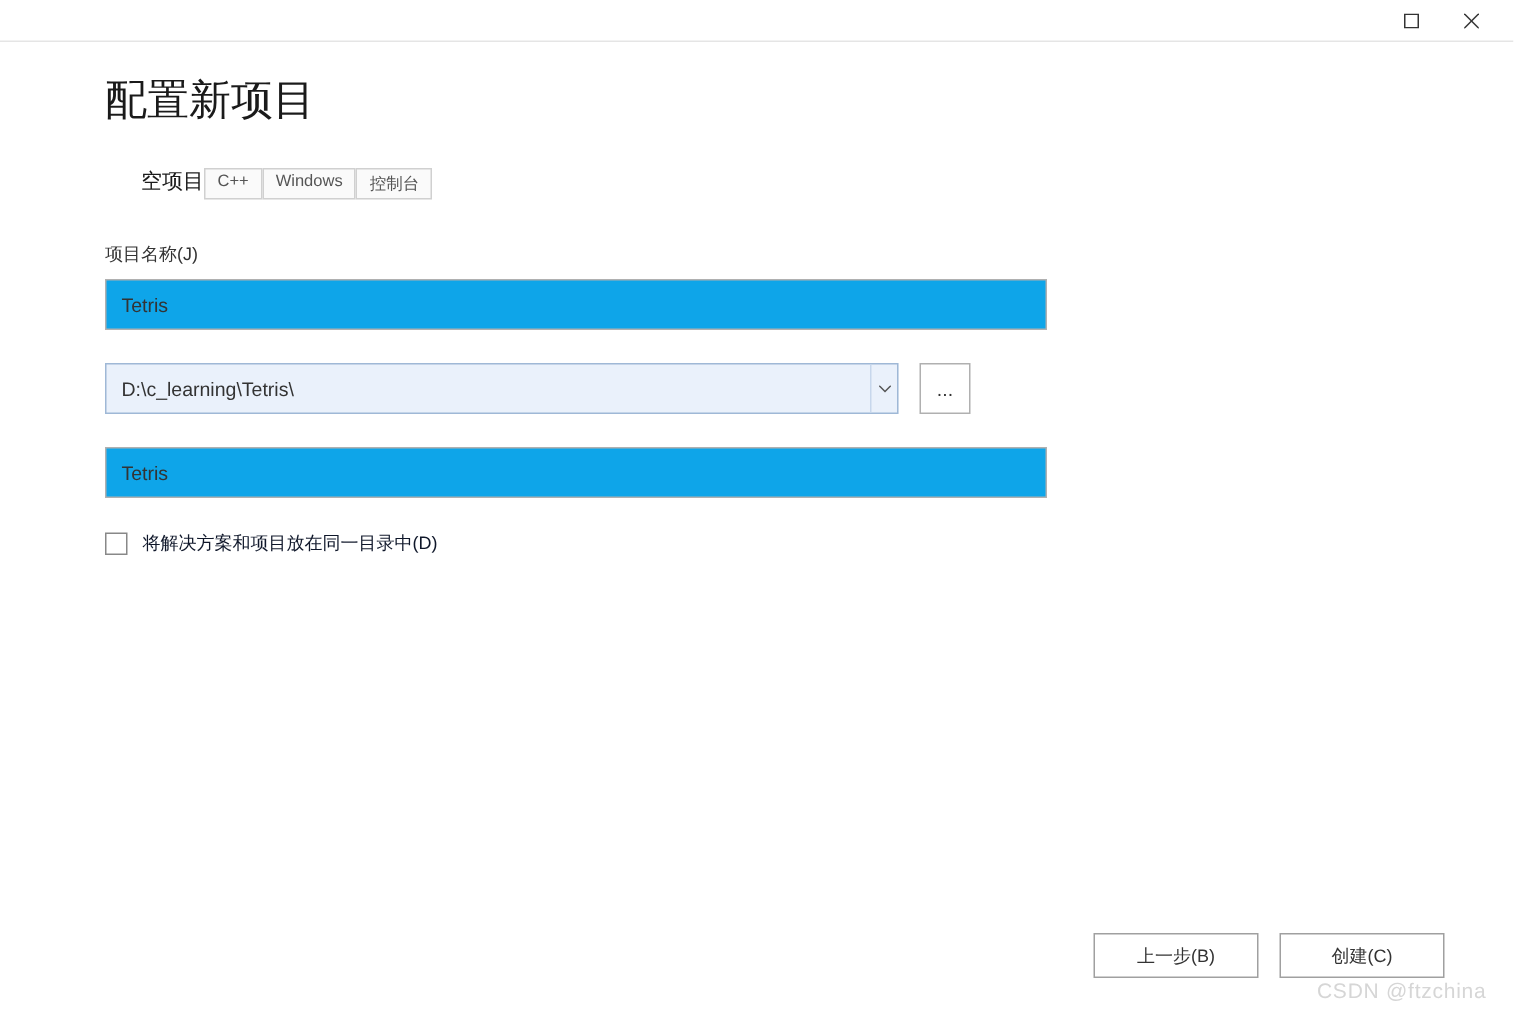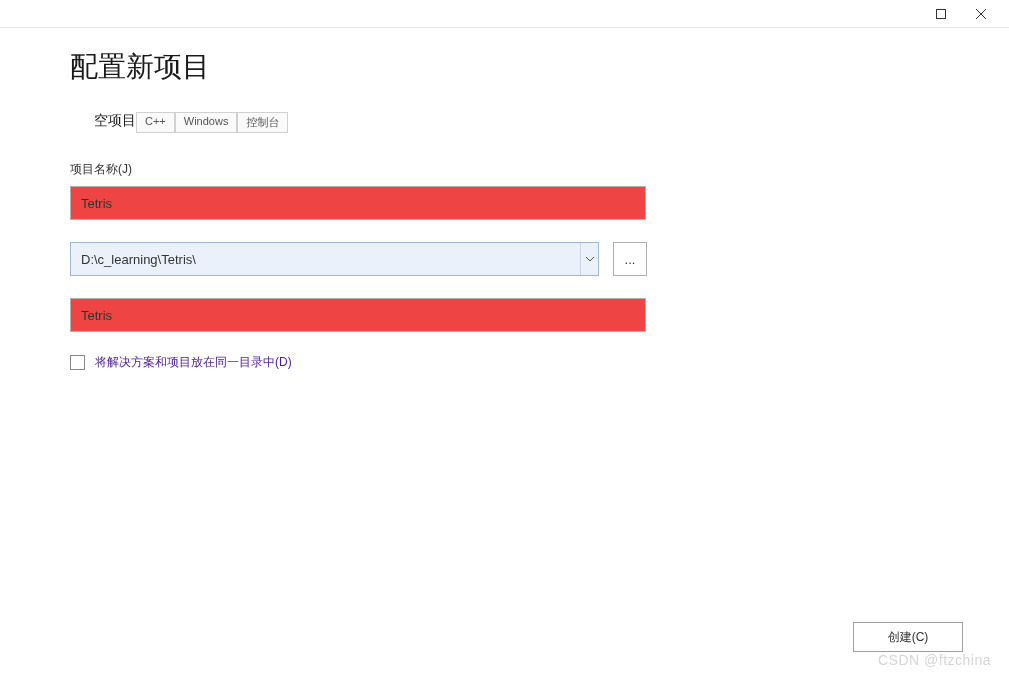--- a/index.html
+++ b/index.html
@@ -84,28 +84,28 @@
       font-weight: bold;
       font-style: italic;
       font-family: Georgia, serif;
     }
     .field-row {
       display: flex;
       align-items: center;
       gap: 14px;
     }
     .text-input {
-      width: 576px;
+      width: 628px;
       height: 34px;
       border: 1px solid #b0b0b0;
       padding: 0 10px;
       font-size: 13px;
       color: #333;
       font-family: inherit;
-      background: #ef4444;
+      background: #0ea5e9;
     }
     .combo-wrap {
       position: relative;
       width: 529px;
     }
     .combo-input {
       width: 100%;
       height: 34px;
       border: 1px solid #9fb8d6;
       background: #eaf1fb;
@@ -146,21 +146,21 @@
     }
     .checkbox {
       width: 15px;
       height: 15px;
       border: 1px solid #888;
       background: #fff;
       cursor: pointer;
     }
     .checkbox-label {
       font-size: 12px;
-      color: #4c1d95;
+      color: #0f172a;
     }
     .footer {
       position: absolute;
       bottom: 24px;
       right: 46px;
       display: flex;
       gap: 14px;
     }
     .footer-btn {
       min-width: 110px;
@@ -237,16 +237,17 @@
     </div>
   </div>
 
   <div class="checkbox-row">
     <div class="checkbox"></div>
     <span class="checkbox-label">将解决方案和项目放在同一目录中(D)</span>
   </div>
 </div>
 
 <div class="footer">
+  <button class="footer-btn">上一步(B)</button>
   <button class="footer-btn">创建(C)</button>
 </div>
 
 <div class="watermark">CSDN @ftzchina</div>
 
 </body></html>

